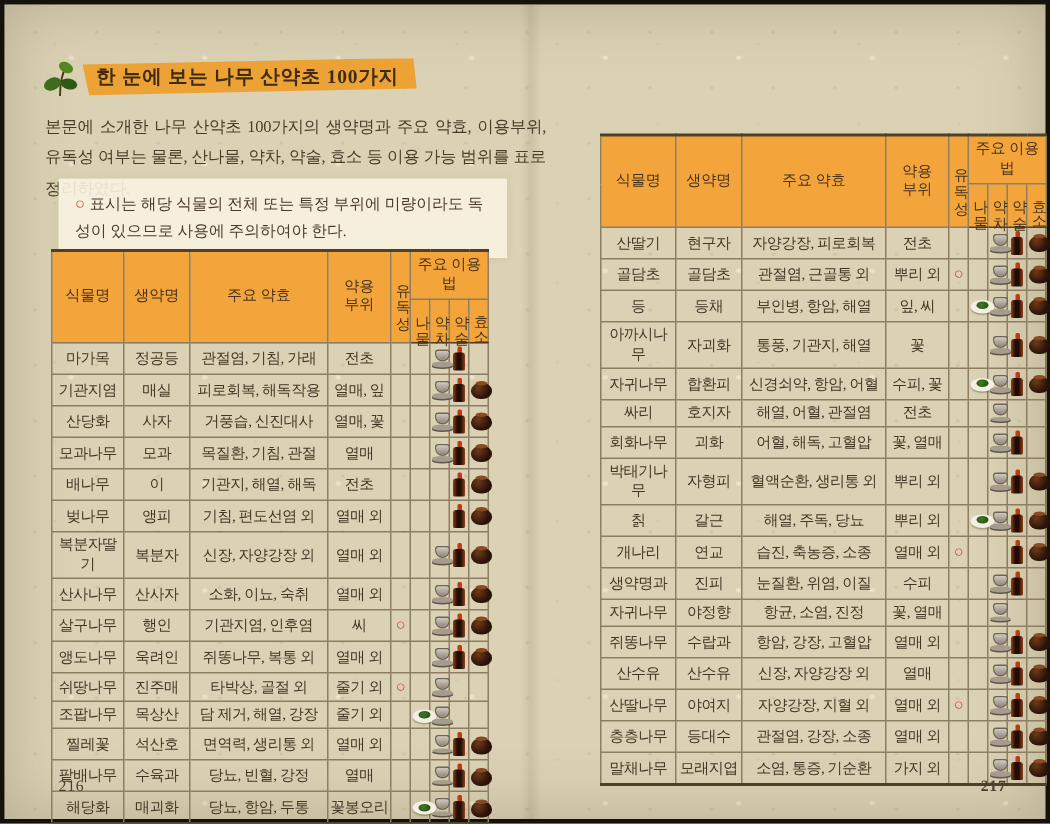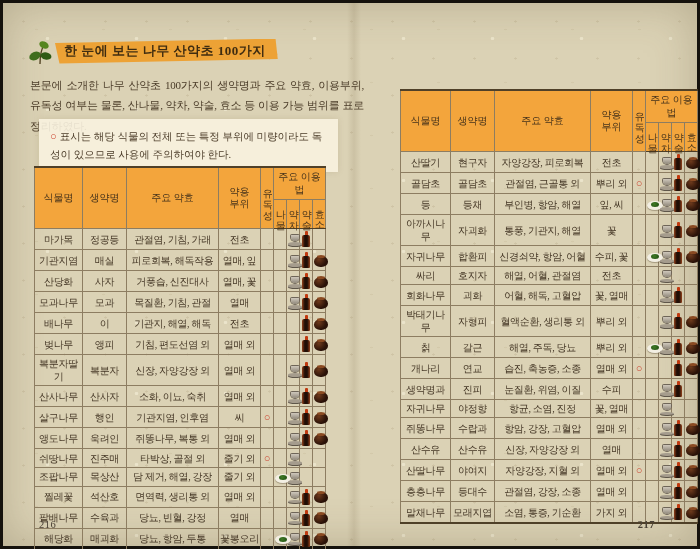--- a/index.html
+++ b/index.html
@@ -69,21 +69,21 @@
     background:linear-gradient(90deg,#93401a 0%,#200e06 35%,#200e06 65%,#93401a 100%);
     border-radius:2px 2px 1px 1px;}
   .icon-enzyme{width:14px;height:12px;}
   .icon-enzyme::before{content:"";position:absolute;left:0;top:1px;width:14px;height:11px;
     background:radial-gradient(circle at 35% 30%,#6e3a1c,#2a1208 62%);border-radius:50% 50% 46% 46%;}
   .icon-enzyme::after{content:"";position:absolute;left:3px;top:0;width:8px;height:3px;
     background:#8a4a22;border-radius:50%;}
   
   .pageno{position:absolute;bottom:16px;font-size:10.5px;color:#4a4136;letter-spacing:.5px;}
   .pageno.left{left:36px;}
-  .pageno.right{right:42px;font-weight:bold;}
+  .pageno.right{right:26px;font-weight:bold;}
 </style>
 </head>
 <body>
 
 <div class="book">
   <div class="gutter"></div>
 
   <div>
     <div class="title-row">
       <svg class="sprout" viewBox="0 0 26 30">

